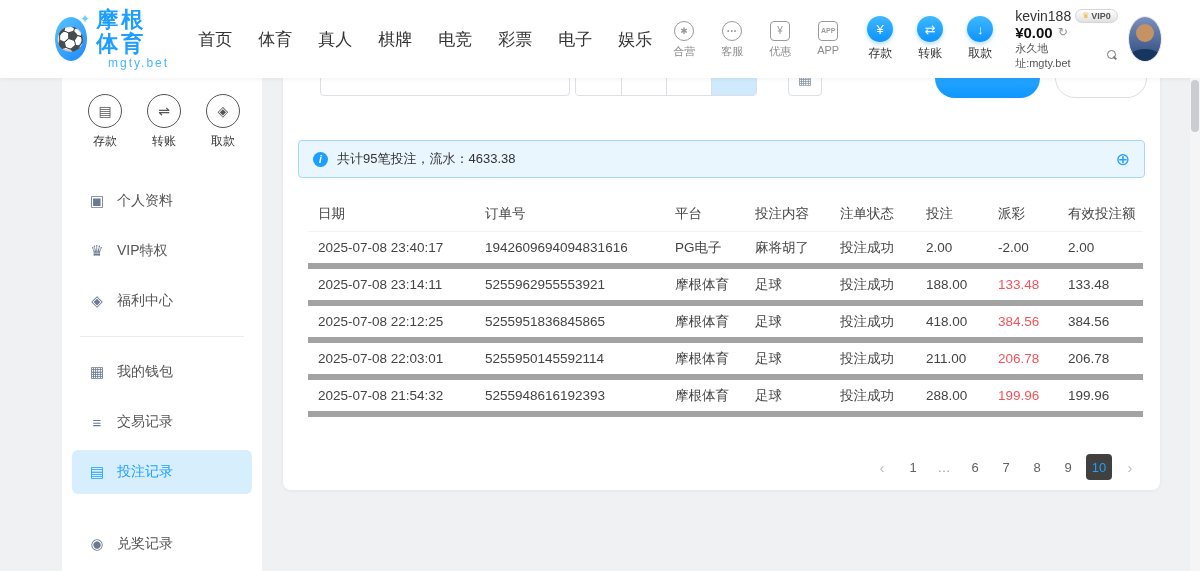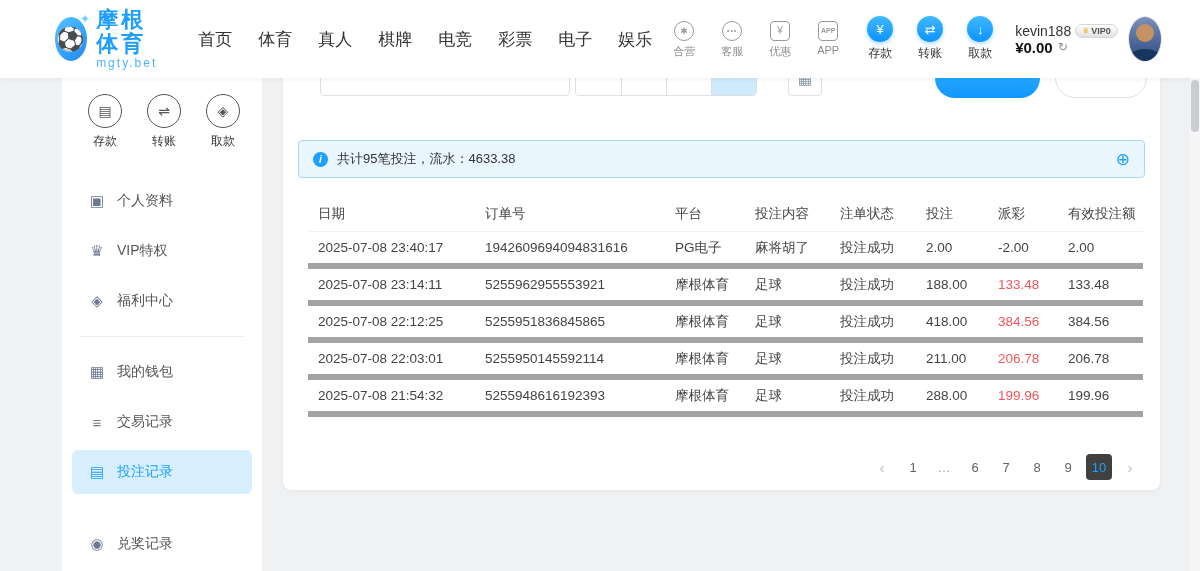--- a/index.html
+++ b/index.html
@@ -8,21 +8,21 @@
 
   
   .header { position:absolute; top:0; left:0; right:0; height:78px; background:#fff;
             z-index:20; display:flex; align-items:center; box-shadow:0 1px 5px rgba(0,0,0,.06); }
   .logo { display:flex; align-items:center; margin-left:55px; gap:9px; cursor:pointer; }
   .logo-icon { position:relative; width:44px; height:44px; border-radius:50%;
                background:linear-gradient(135deg,#55c5ff,#1e88ff); color:#fff;
                display:flex; align-items:center; justify-content:center; font-size:23px; }
   .logo-spark { position:absolute; top:-5px; right:-3px; color:#6fd0ff; font-size:12px; }
   .logo-cn { display:block; font-size:22px; font-weight:bold; color:#1e9fff; letter-spacing:3px; line-height:1.1; }
-  .logo-sub { display:block; font-size:12px; color:#4ab5ff; letter-spacing:2px; text-align:left; }
+  .logo-sub { display:block; font-size:12px; color:#4ab5ff; letter-spacing:2px; text-align:right; }
 
   .nav { display:flex; margin-left:16px; }
   .nav-item { font-size:17px; color:#333; padding:0 13px; text-decoration:none; cursor:pointer; white-space:nowrap; }
 
   .hdr-gray { display:flex; margin-left:auto; gap:10px; }
   .ha { display:flex; flex-direction:column; align-items:center; width:38px; cursor:pointer; }
   .ha-icon { height:22px; display:flex; align-items:center; justify-content:center; color:#9a9a9a; }
   .ic-round { width:20px; height:20px; border:1.5px solid #9a9a9a; border-radius:50%;
               display:flex; align-items:center; justify-content:center; font-size:9px; }
   .ic-round.dots { font-size:7px; letter-spacing:1px; }
@@ -204,20 +204,24 @@
         <span class="u-name">kevin188</span>
         <span class="vip-pill">
           <span class="vip-crown">♛</span>
           <span>VIP0</span>
         </span>
       </div>
       <div class="u2">
         <span>¥0.00</span>
         <span class="u-refresh">↻</span>
       </div>
+      <div class="u3">
+        <span>永久地址:mgty.bet</span>
+        <span class="mag"></span>
+      </div>
     </div>
 
     <div class="avatar"></div>
   </header>
 
   <aside class="sidebar">
     <div class="quick">
       <div class="q-item">
         <span class="q-icon">▤</span>
         <span class="q-label">存款</span>

